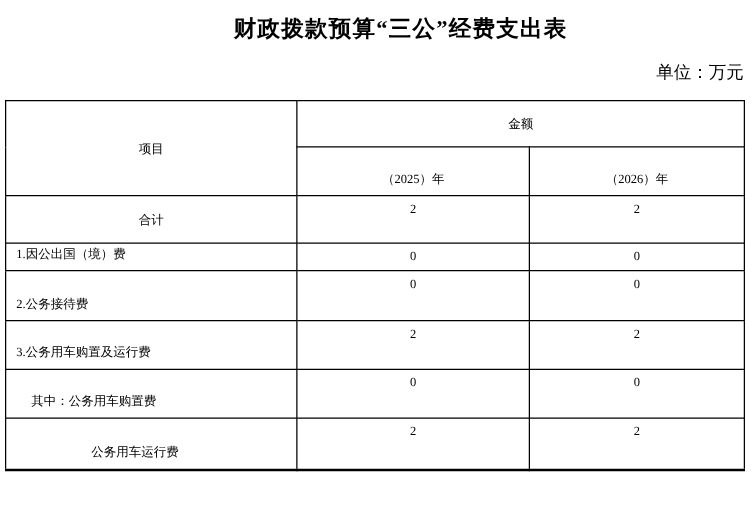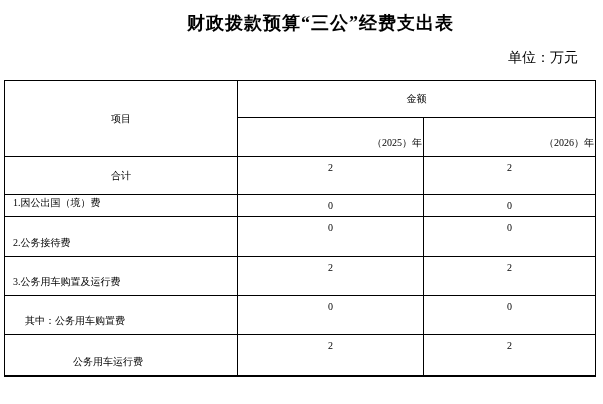--- a/index.html
+++ b/index.html
@@ -20,21 +20,21 @@
     padding-top: 11px;
     text-align: center;
     font-size: 18px;
     font-weight: bold;
     letter-spacing: 1px;
     margin-left: 38px;
   }
   .unit {
     position: absolute;
     top: 49px;
-    right: 25px;
+    right: 8px;
     font-size: 14px;
   }
   table.budget {
     position: absolute;
     left: 4px;
     top: 80px;
     width: 591px;
     border-collapse: collapse;
     table-layout: fixed;
     border: 1px solid #000;
@@ -53,21 +53,21 @@
     text-align: center;
     vertical-align: middle;
   }
   .h-amount {
     font-weight: bold;
     text-align: center;
     vertical-align: middle;
   }
   .h-year {
     font-weight: bold;
-    text-align: right;
+    text-align: center;
     vertical-align: bottom;
     padding-bottom: 6px;
   }
   td.label {
     text-align: left;
     vertical-align: bottom;
     padding: 0 0 6px 8px;
   }
   td.label.pl20 { padding-left: 20px; }
   td.label.pl68 { padding-left: 68px; margin-left: 24px; }

